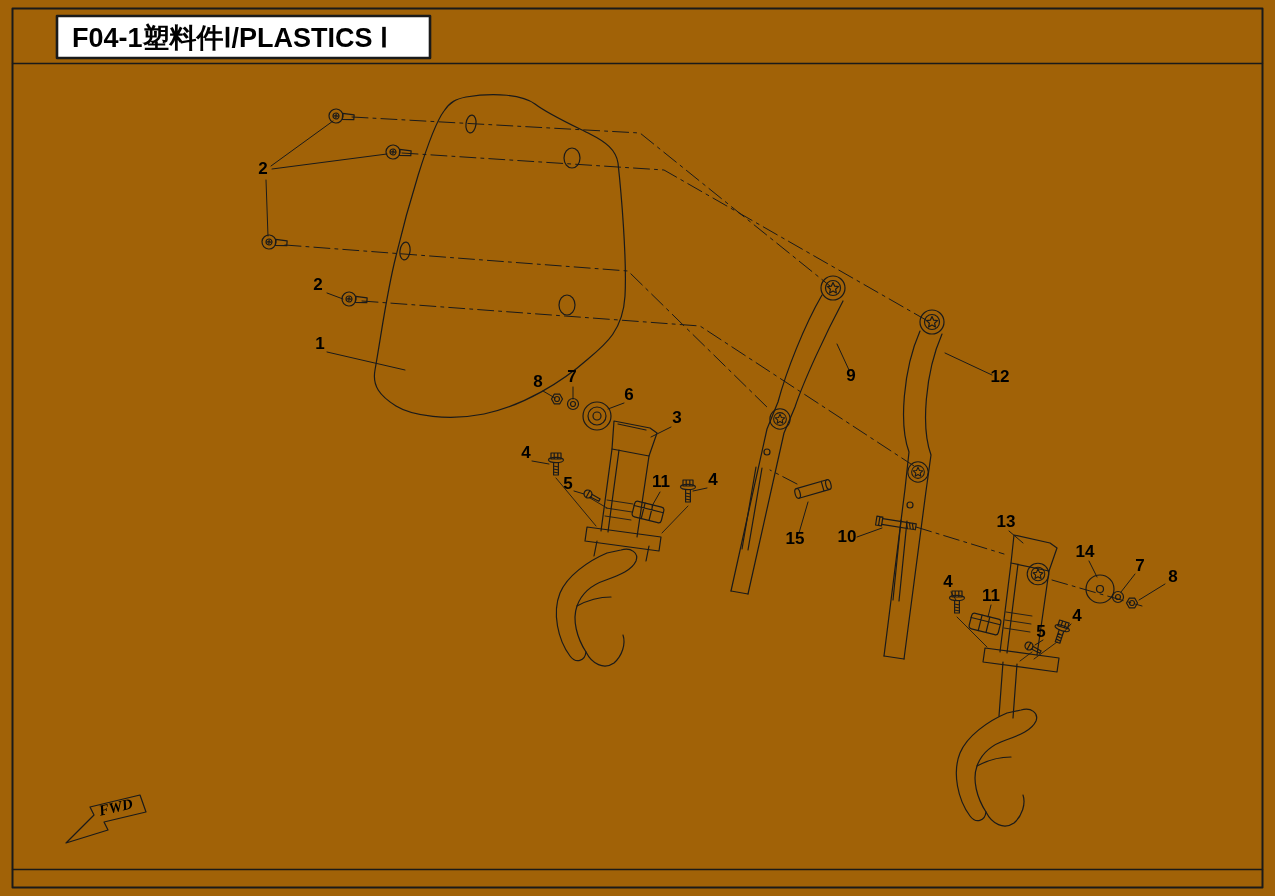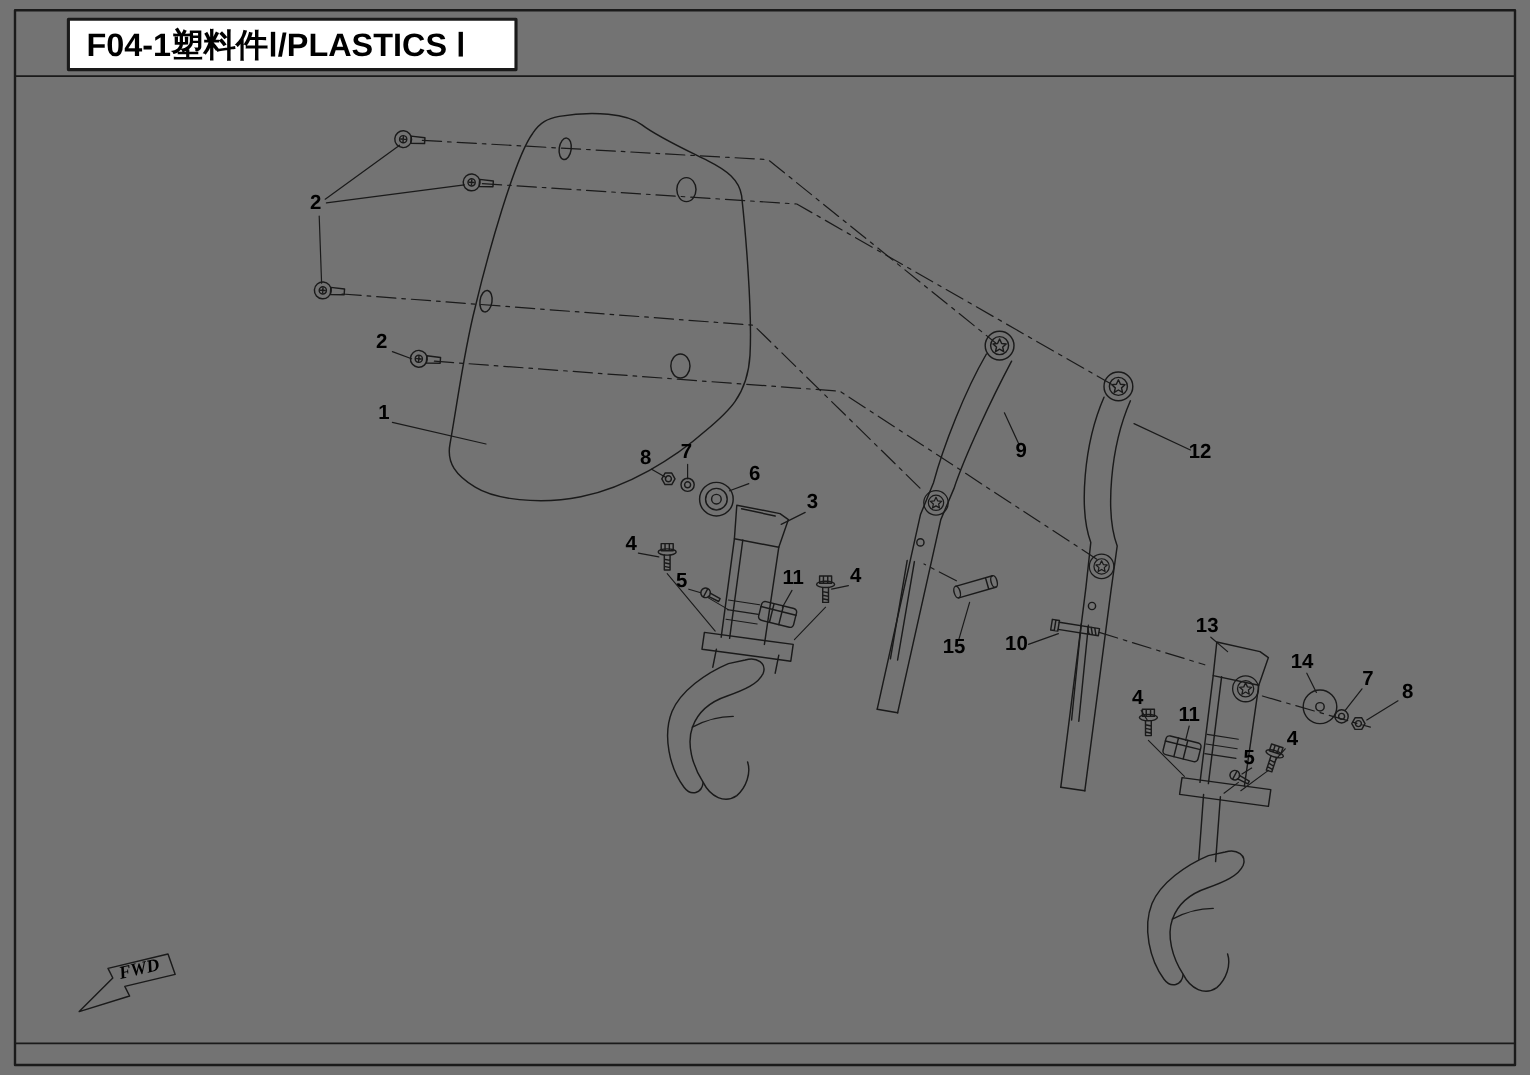--- a/index.html
+++ b/index.html
@@ -1,16 +1,16 @@
 <!DOCTYPE html>
 <html><head>
 <meta charset="utf-8">
 <style>
   html,body{margin:0;padding:0;background:#ffffff;}
-  .page{position:relative;width:1275px;height:896px;background:#737373;overflow:hidden;}
+  .page{position:relative;width:1275px;height:896px;background:#a16207;overflow:hidden;}
   svg{position:absolute;left:0;top:0;}
   .ln *{fill:none;stroke:#1a1a1a;stroke-width:1.2;stroke-linecap:round;stroke-linejoin:round;}
   .ln .frame{stroke-width:2;}
   .ln .hdr{stroke-width:1.4;}
   .ln .titlebox{fill:#ffffff;stroke-width:2.6;}
   .ln .cline{stroke-width:1;stroke-dasharray:16 5 3 5;}
   .ln .lead{stroke-width:1;}
   .ln .thin{stroke-width:0.9;}
   .ln text{stroke:none;fill:#000;}
   .title-text{font:bold 27px "Liberation Sans",sans-serif;}

